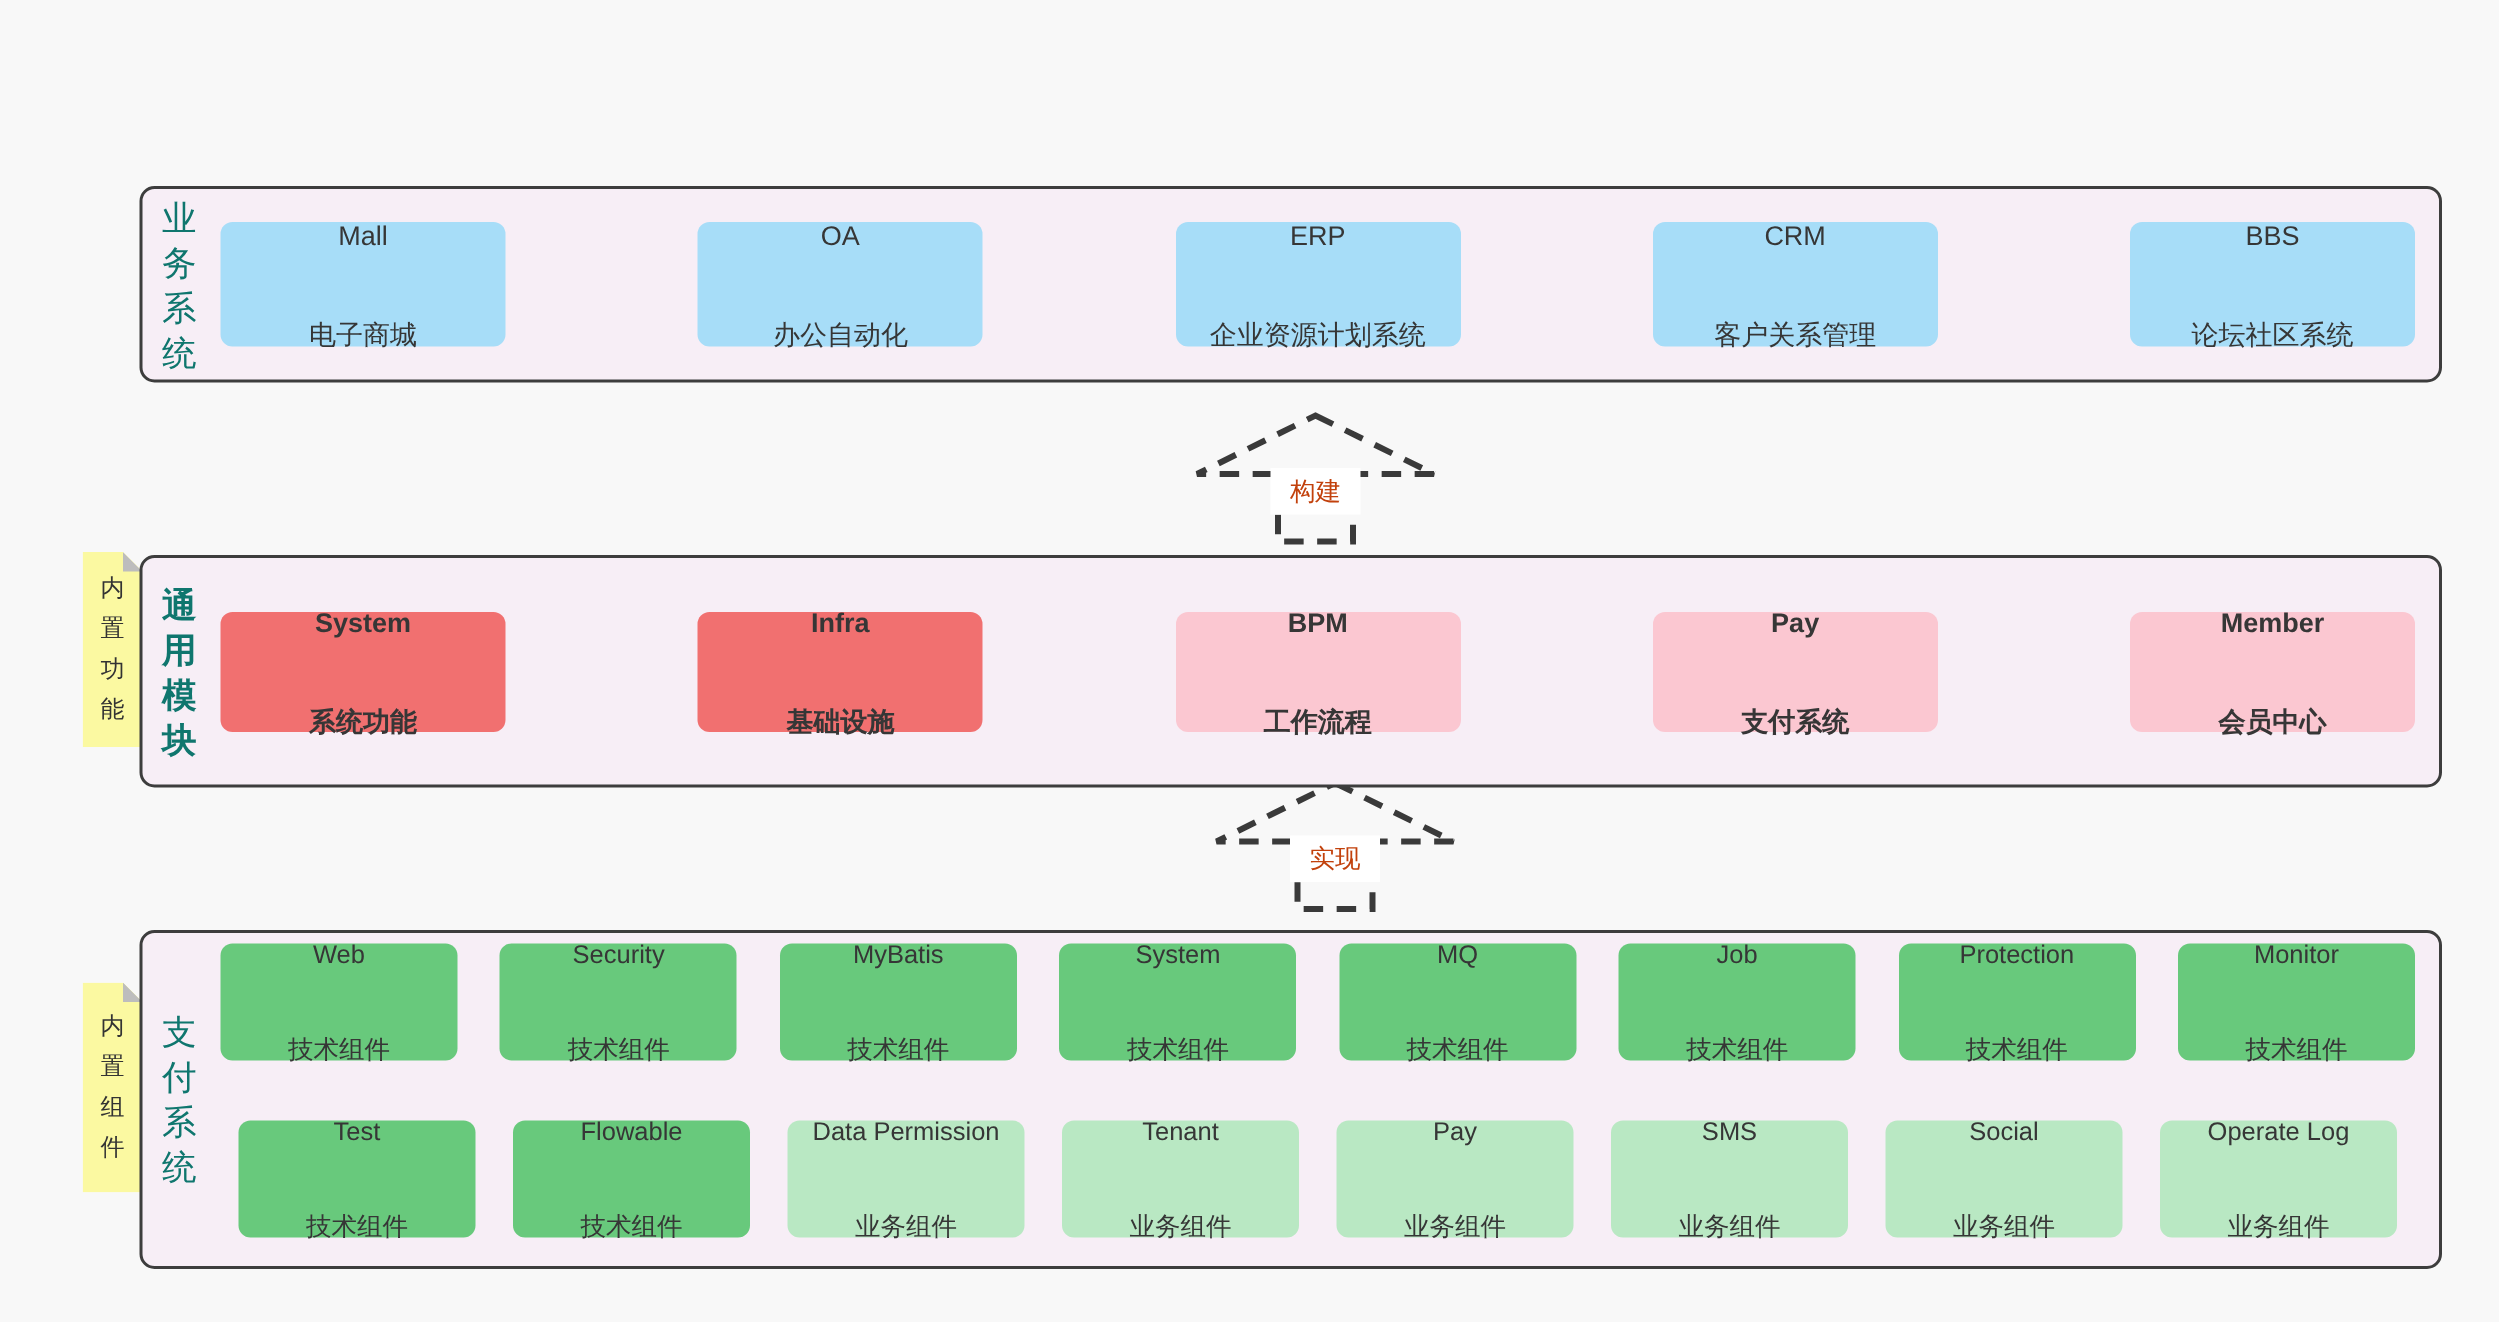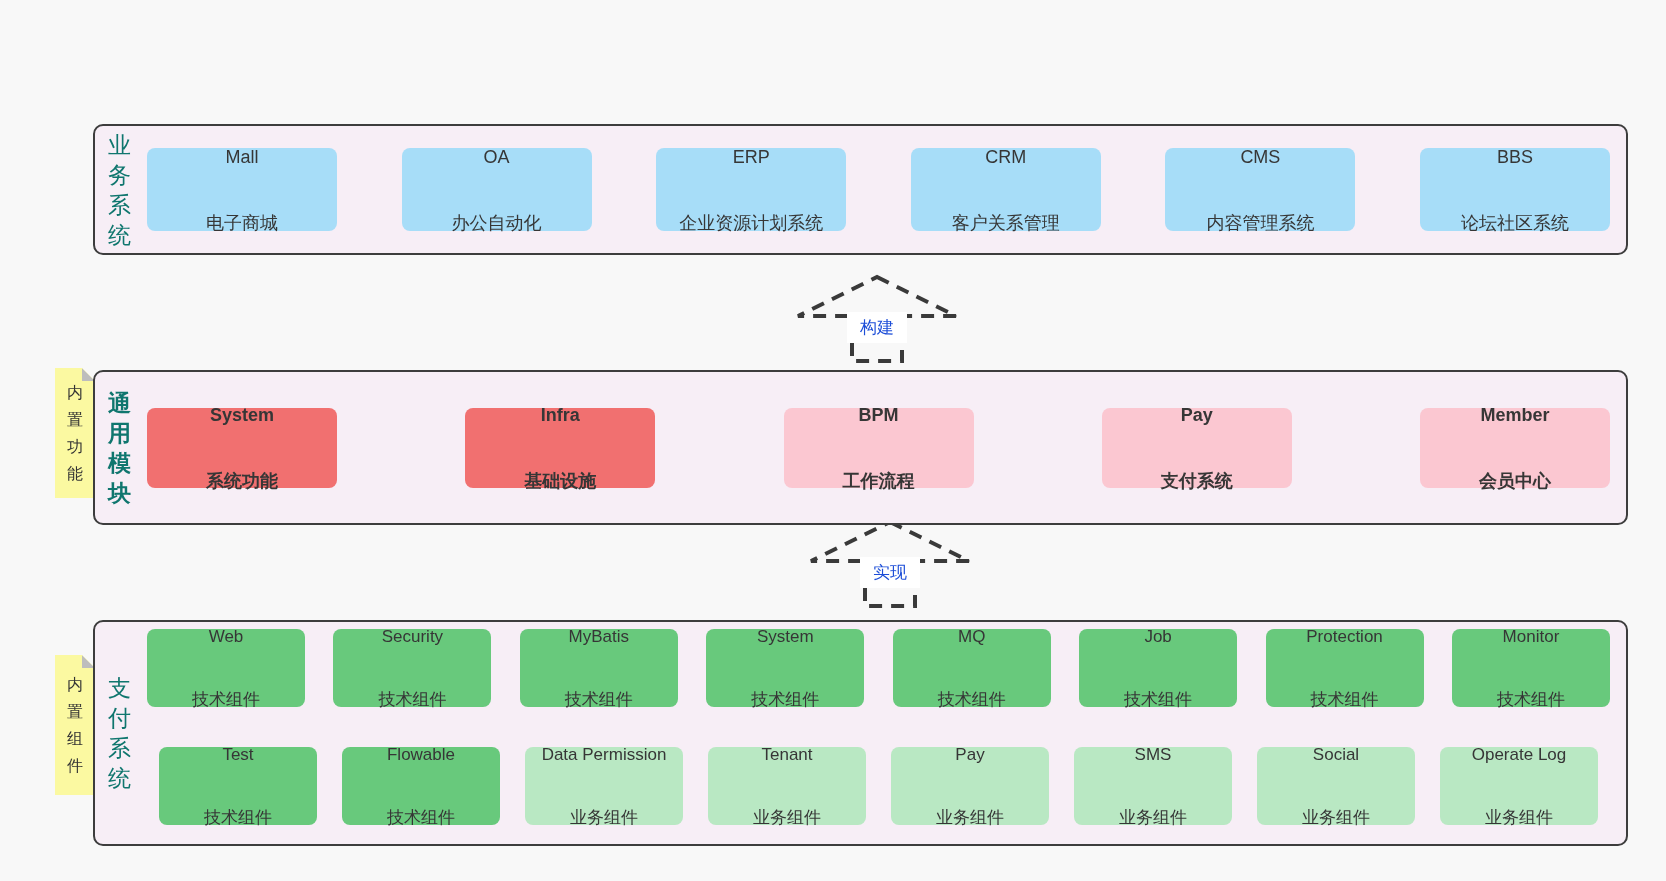--- a/index.html
+++ b/index.html
@@ -67,21 +67,21 @@
   .arrow{position:absolute;z-index:0;}
   .arrow-1{left:795px;top:274px;}
   .arrow-2{left:808px;top:519px;}
   .arrow polygon{
     fill:none;stroke:var(--c-arrow,#3a3a3a);stroke-width:4;
     stroke-dasharray:13 9;stroke-linejoin:miter;
   }
   .arrow-label{
     position:absolute;z-index:3;background:var(--c-arrow-label-bg,#fff);
     width:60px;height:31px;line-height:31px;text-align:center;
-    font-size:17px;color:#1d4ed8;
+    font-size:17px;color:#c2410c;
   }
   .arrow-label-1{left:847px;top:312px;}
   .arrow-label-2{left:860px;top:557px;}
 </style>
 </head>
 <body>
 
 <svg class="arrow arrow-1" width="164" height="90" viewBox="0 0 164 90">
   <polygon points="82,3 161,42 107,42 107,87 57,87 57,42 3,42"></polygon>
 </svg>
@@ -113,24 +113,20 @@
       <span>OA</span>
       <span>办公自动化</span>
     </div>
     <div class="box bx-blue">
       <span>ERP</span>
       <span>企业资源计划系统</span>
     </div>
     <div class="box bx-blue">
       <span>CRM</span>
       <span>客户关系管理</span>
-    </div>
-    <div class="box bx-blue">
-      <span>CMS</span>
-      <span>内容管理系统</span>
     </div>
     <div class="box bx-blue">
       <span>BBS</span>
       <span>论坛社区系统</span>
     </div>
   </div>
 </div>
 
 <div class="band band-2">
   <div class="vlabel">通用模块</div>

